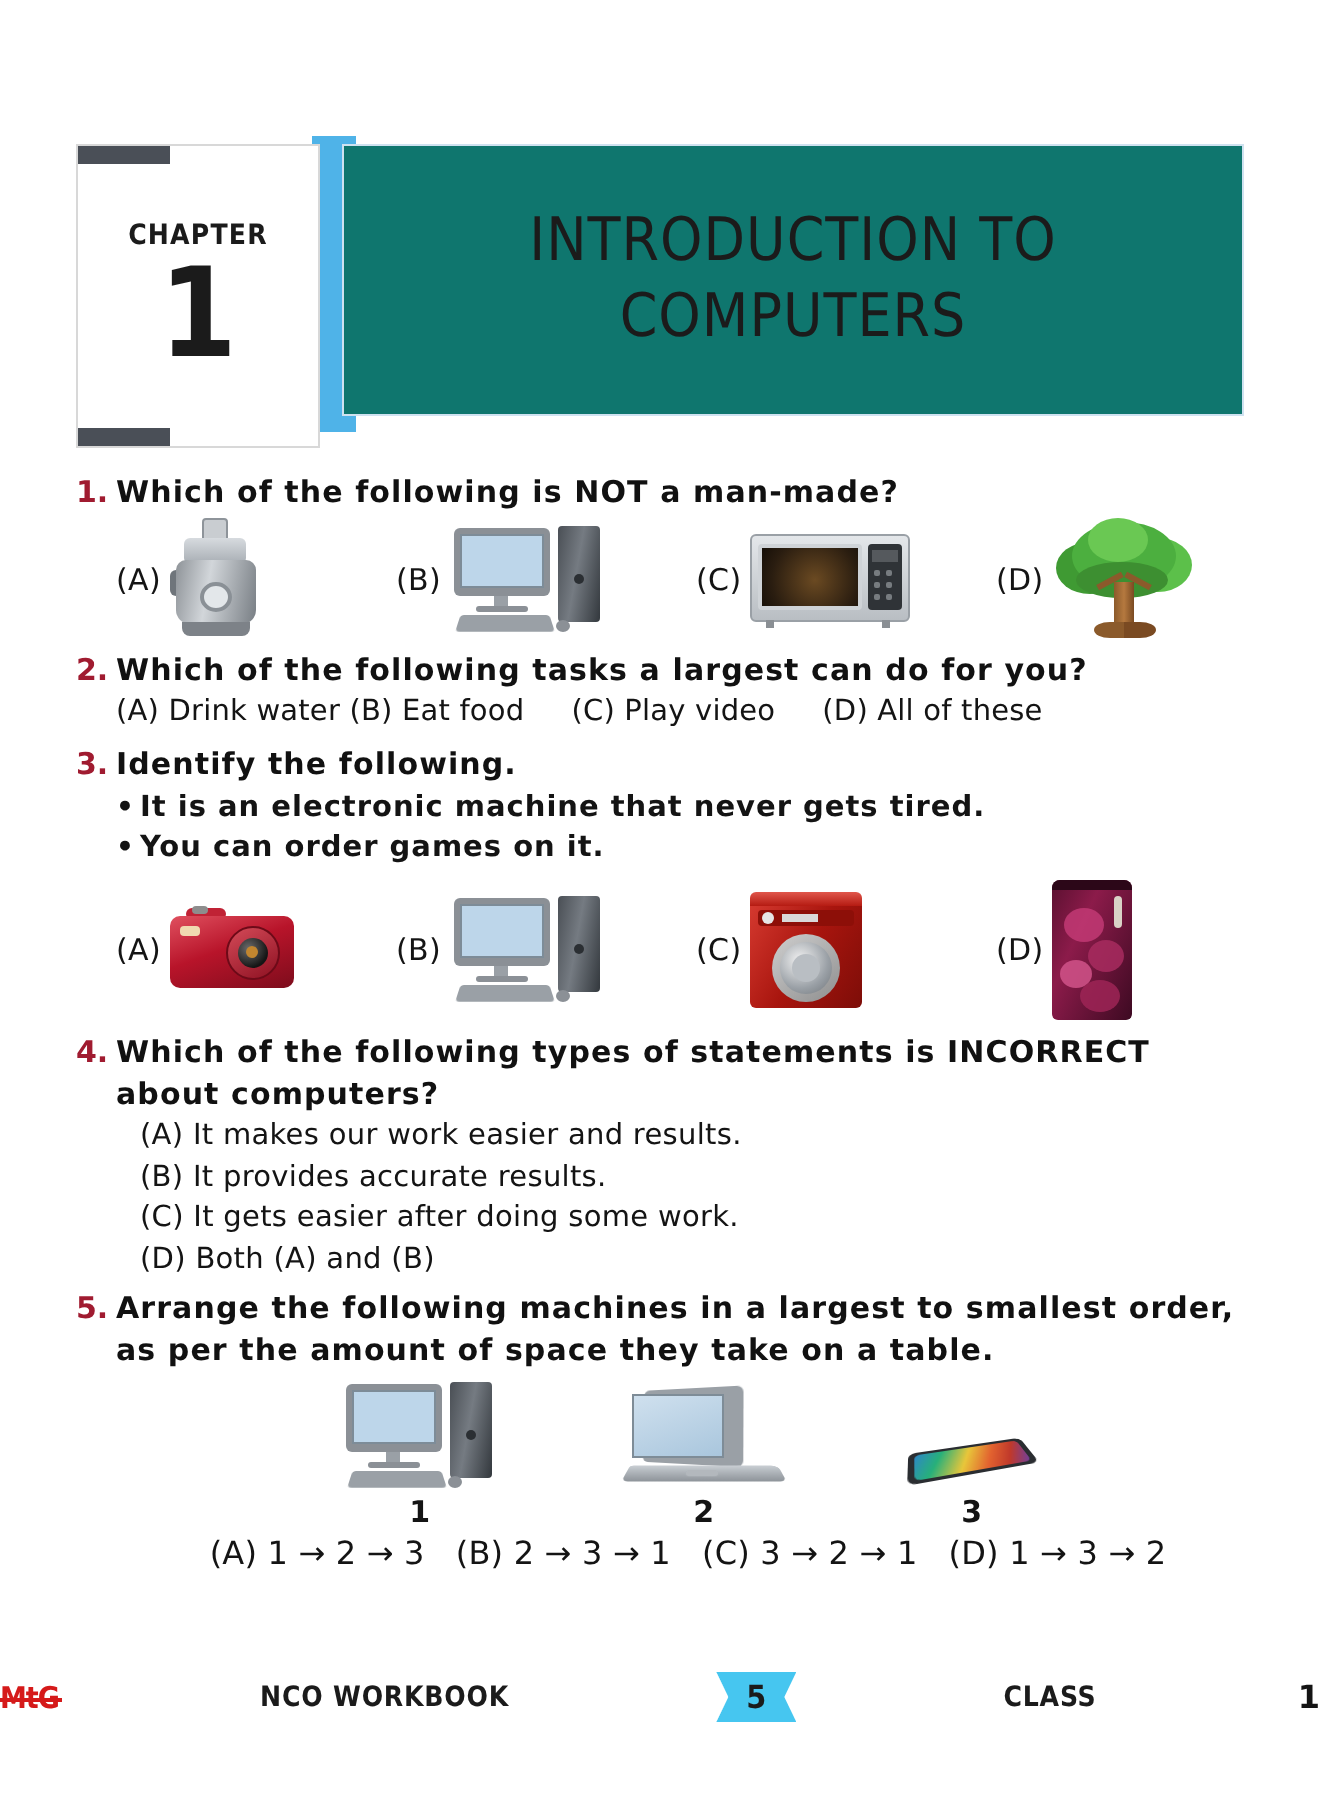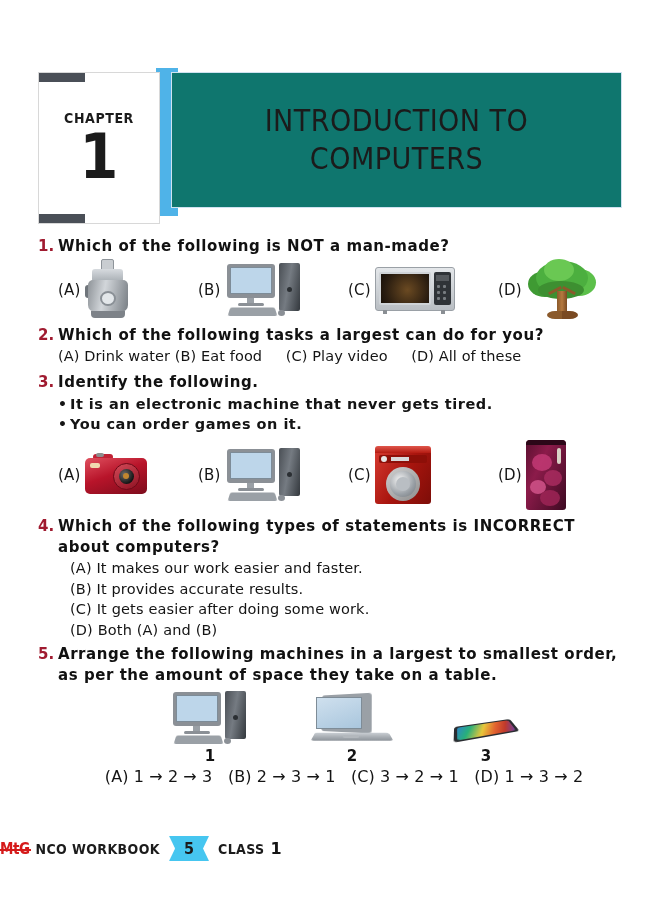--- a/index.html
+++ b/index.html
@@ -165,21 +165,21 @@
 
   
   .fig-row{display:flex;justify-content:center;align-items:flex-end;gap:64px;margin-top:4px;}
   .fig{display:flex;flex-direction:column;align-items:center;}
   .fig-cap{font-weight:bold;font-size:15px;margin-top:1px;letter-spacing:.2px;}
   .q5opts{margin-top:2px;font-size:16px;letter-spacing:.1px;text-align:center;white-space:pre;}
 
   
   .footer{
     position:absolute;left:0;right:0;top:836px;
-    display:flex;align-items:center;justify-content:flex-start;gap:6px;
+    display:flex;align-items:center;justify-content:space-between;gap:6px;
   }
   .mtg{
     font-weight:bold;font-size:15px;color:#d51a1a;letter-spacing:-.5px;position:relative;
     font-family:"DejaVu Sans Condensed","DejaVu Sans","Liberation Sans",sans-serif;
   }
   .mtg:after{content:"";position:absolute;left:-1px;right:-2px;top:52%;height:2.5px;background:#d51a1a;}
   .foot-txt{
     font-weight:bold;font-size:14px;letter-spacing:.4px;color:#1b1b1b;
     font-family:"DejaVu Sans Condensed","DejaVu Sans","Liberation Sans",sans-serif;
   }
@@ -353,21 +353,21 @@
           </div>
         </div>
       </div>
     </div>
 
     <div class="q" style="margin-top:4px;">
       <div class="qnum">4.</div>
       <div class="qbody">
         <div class="qtext">Which of the following types of statements is INCORRECT about computers?</div>
         <div class="optlines">
-          <div class="optline">(A) It makes our work easier and faster.</div>
+          <div class="optline">(A) It makes our work easier and results.</div>
           <div class="optline">(B) It provides accurate results.</div>
           <div class="optline">(C) It gets easier after doing some work.</div>
           <div class="optline">(D) Both (A) and (B)</div>
         </div>
       </div>
     </div>
 
     <div class="q" style="margin-top:4px;">
       <div class="qnum">5.</div>
       <div class="qbody">

